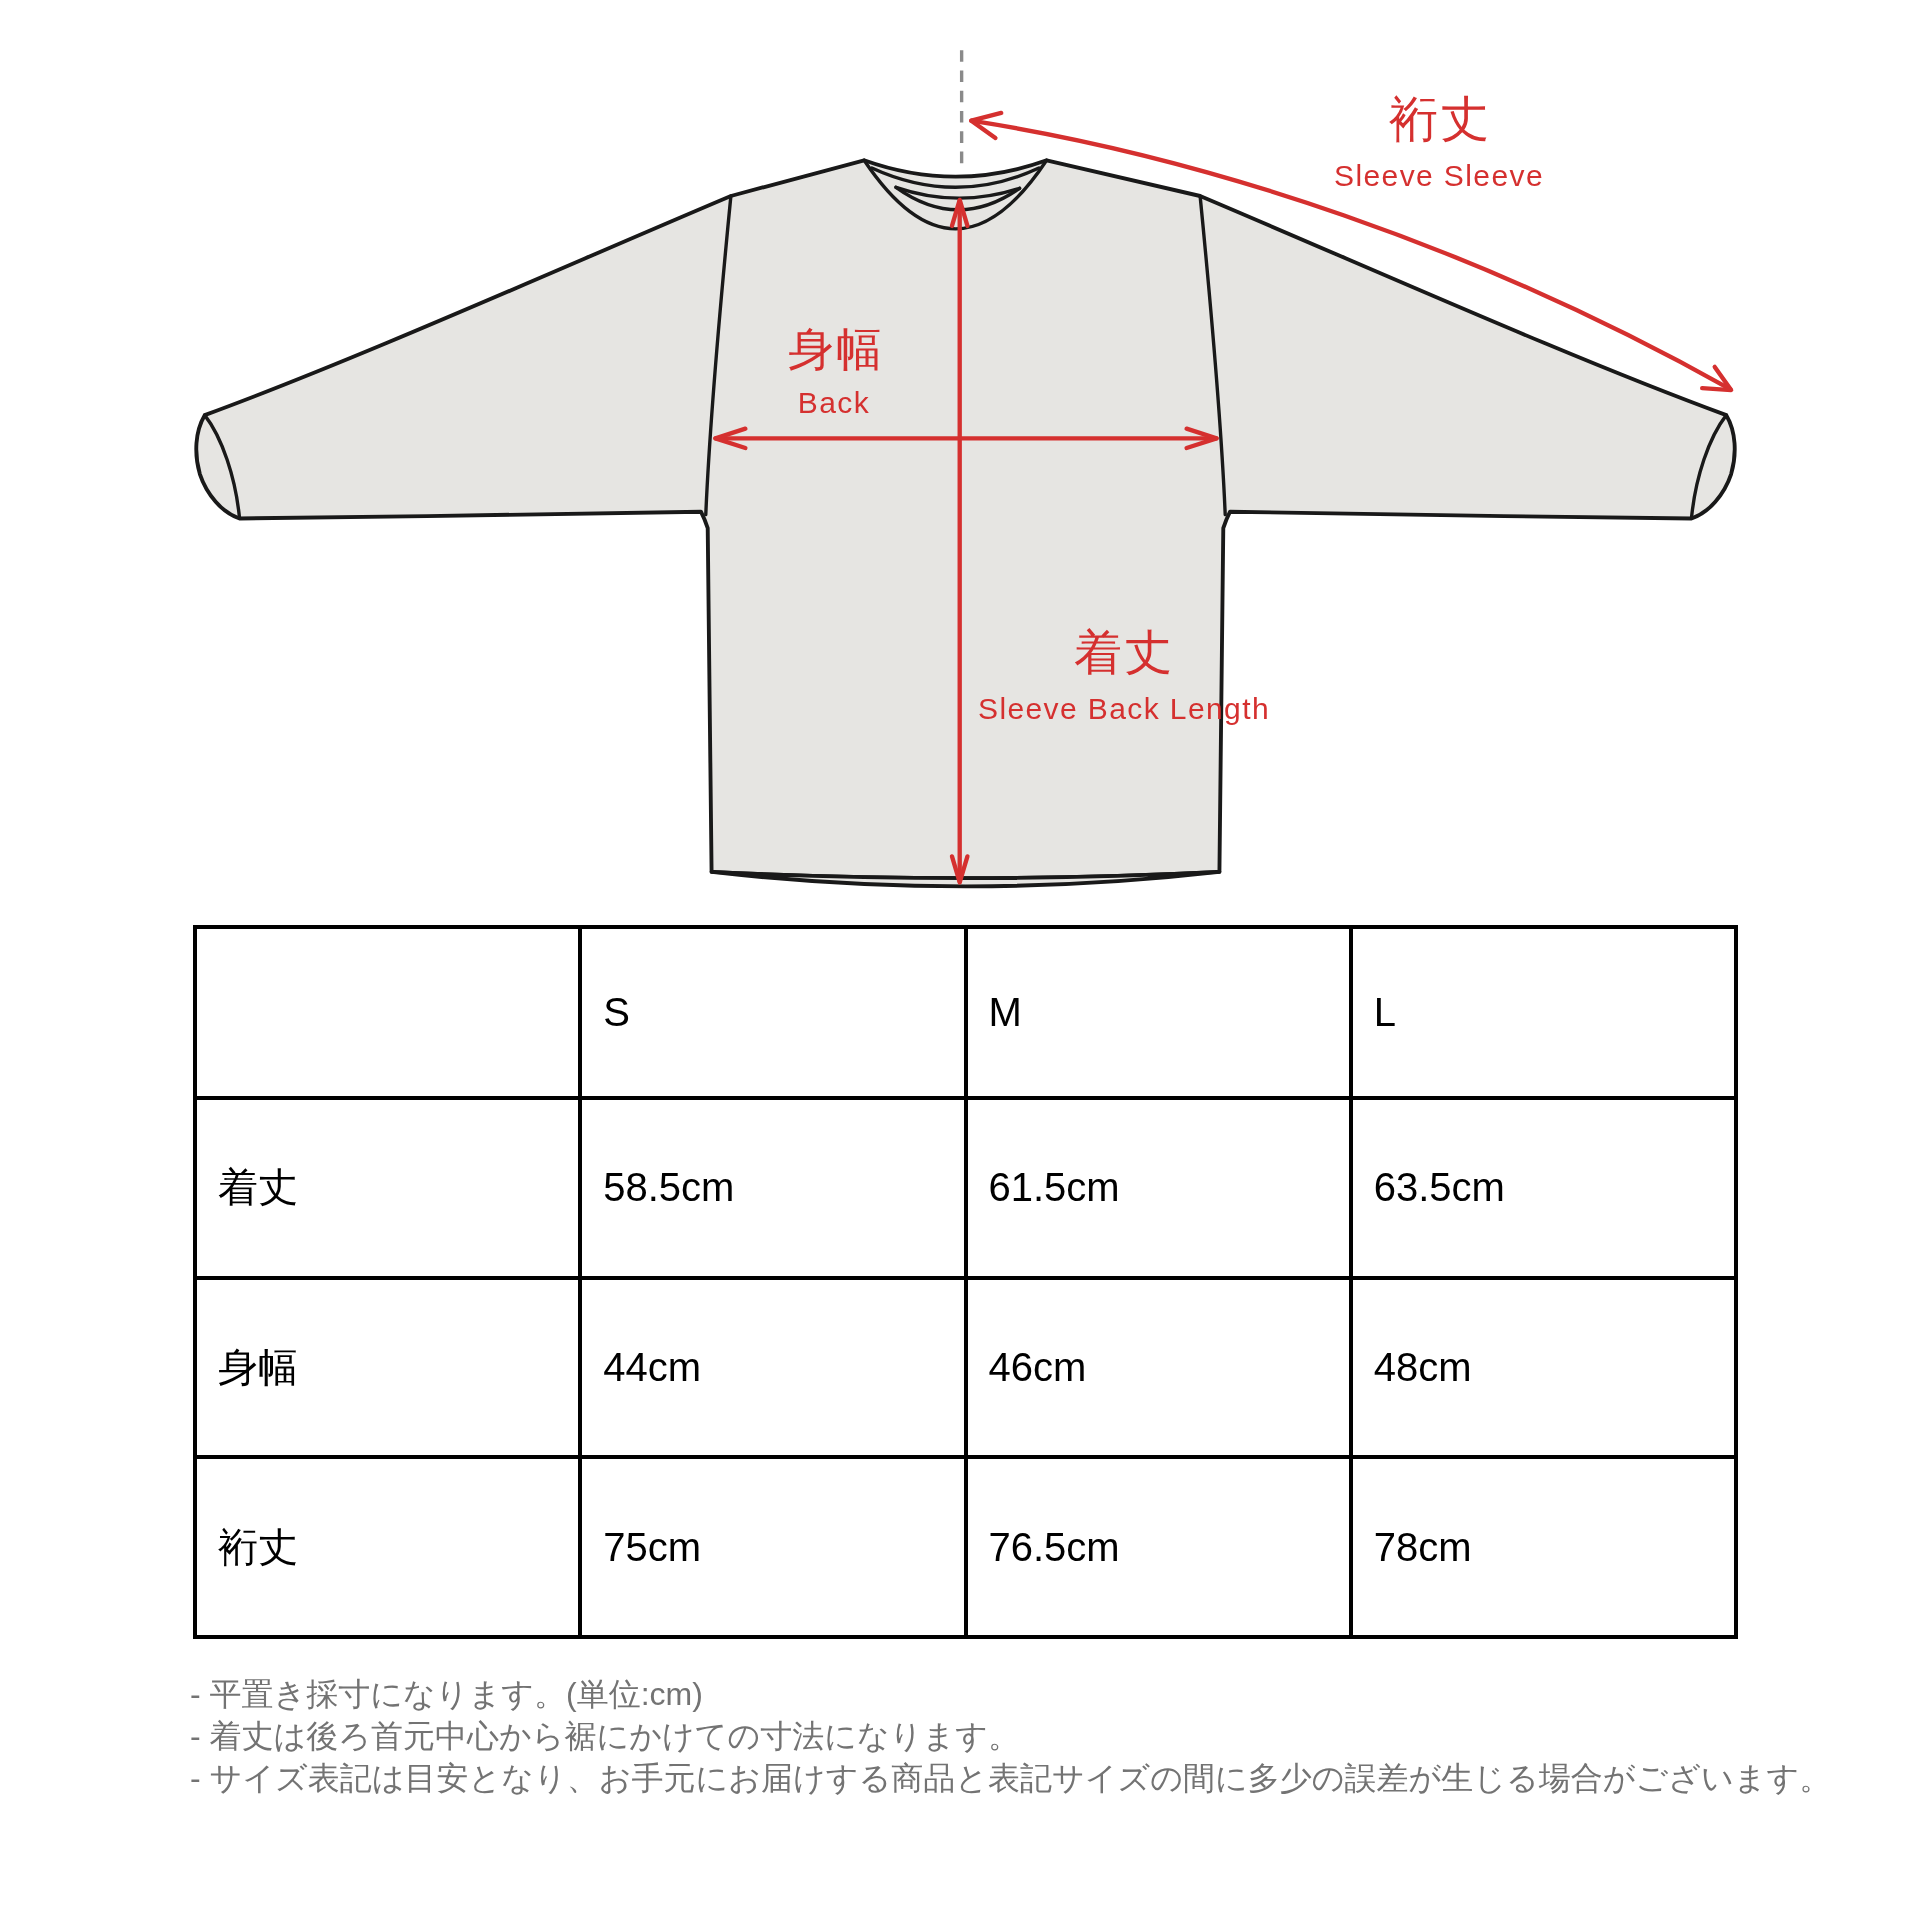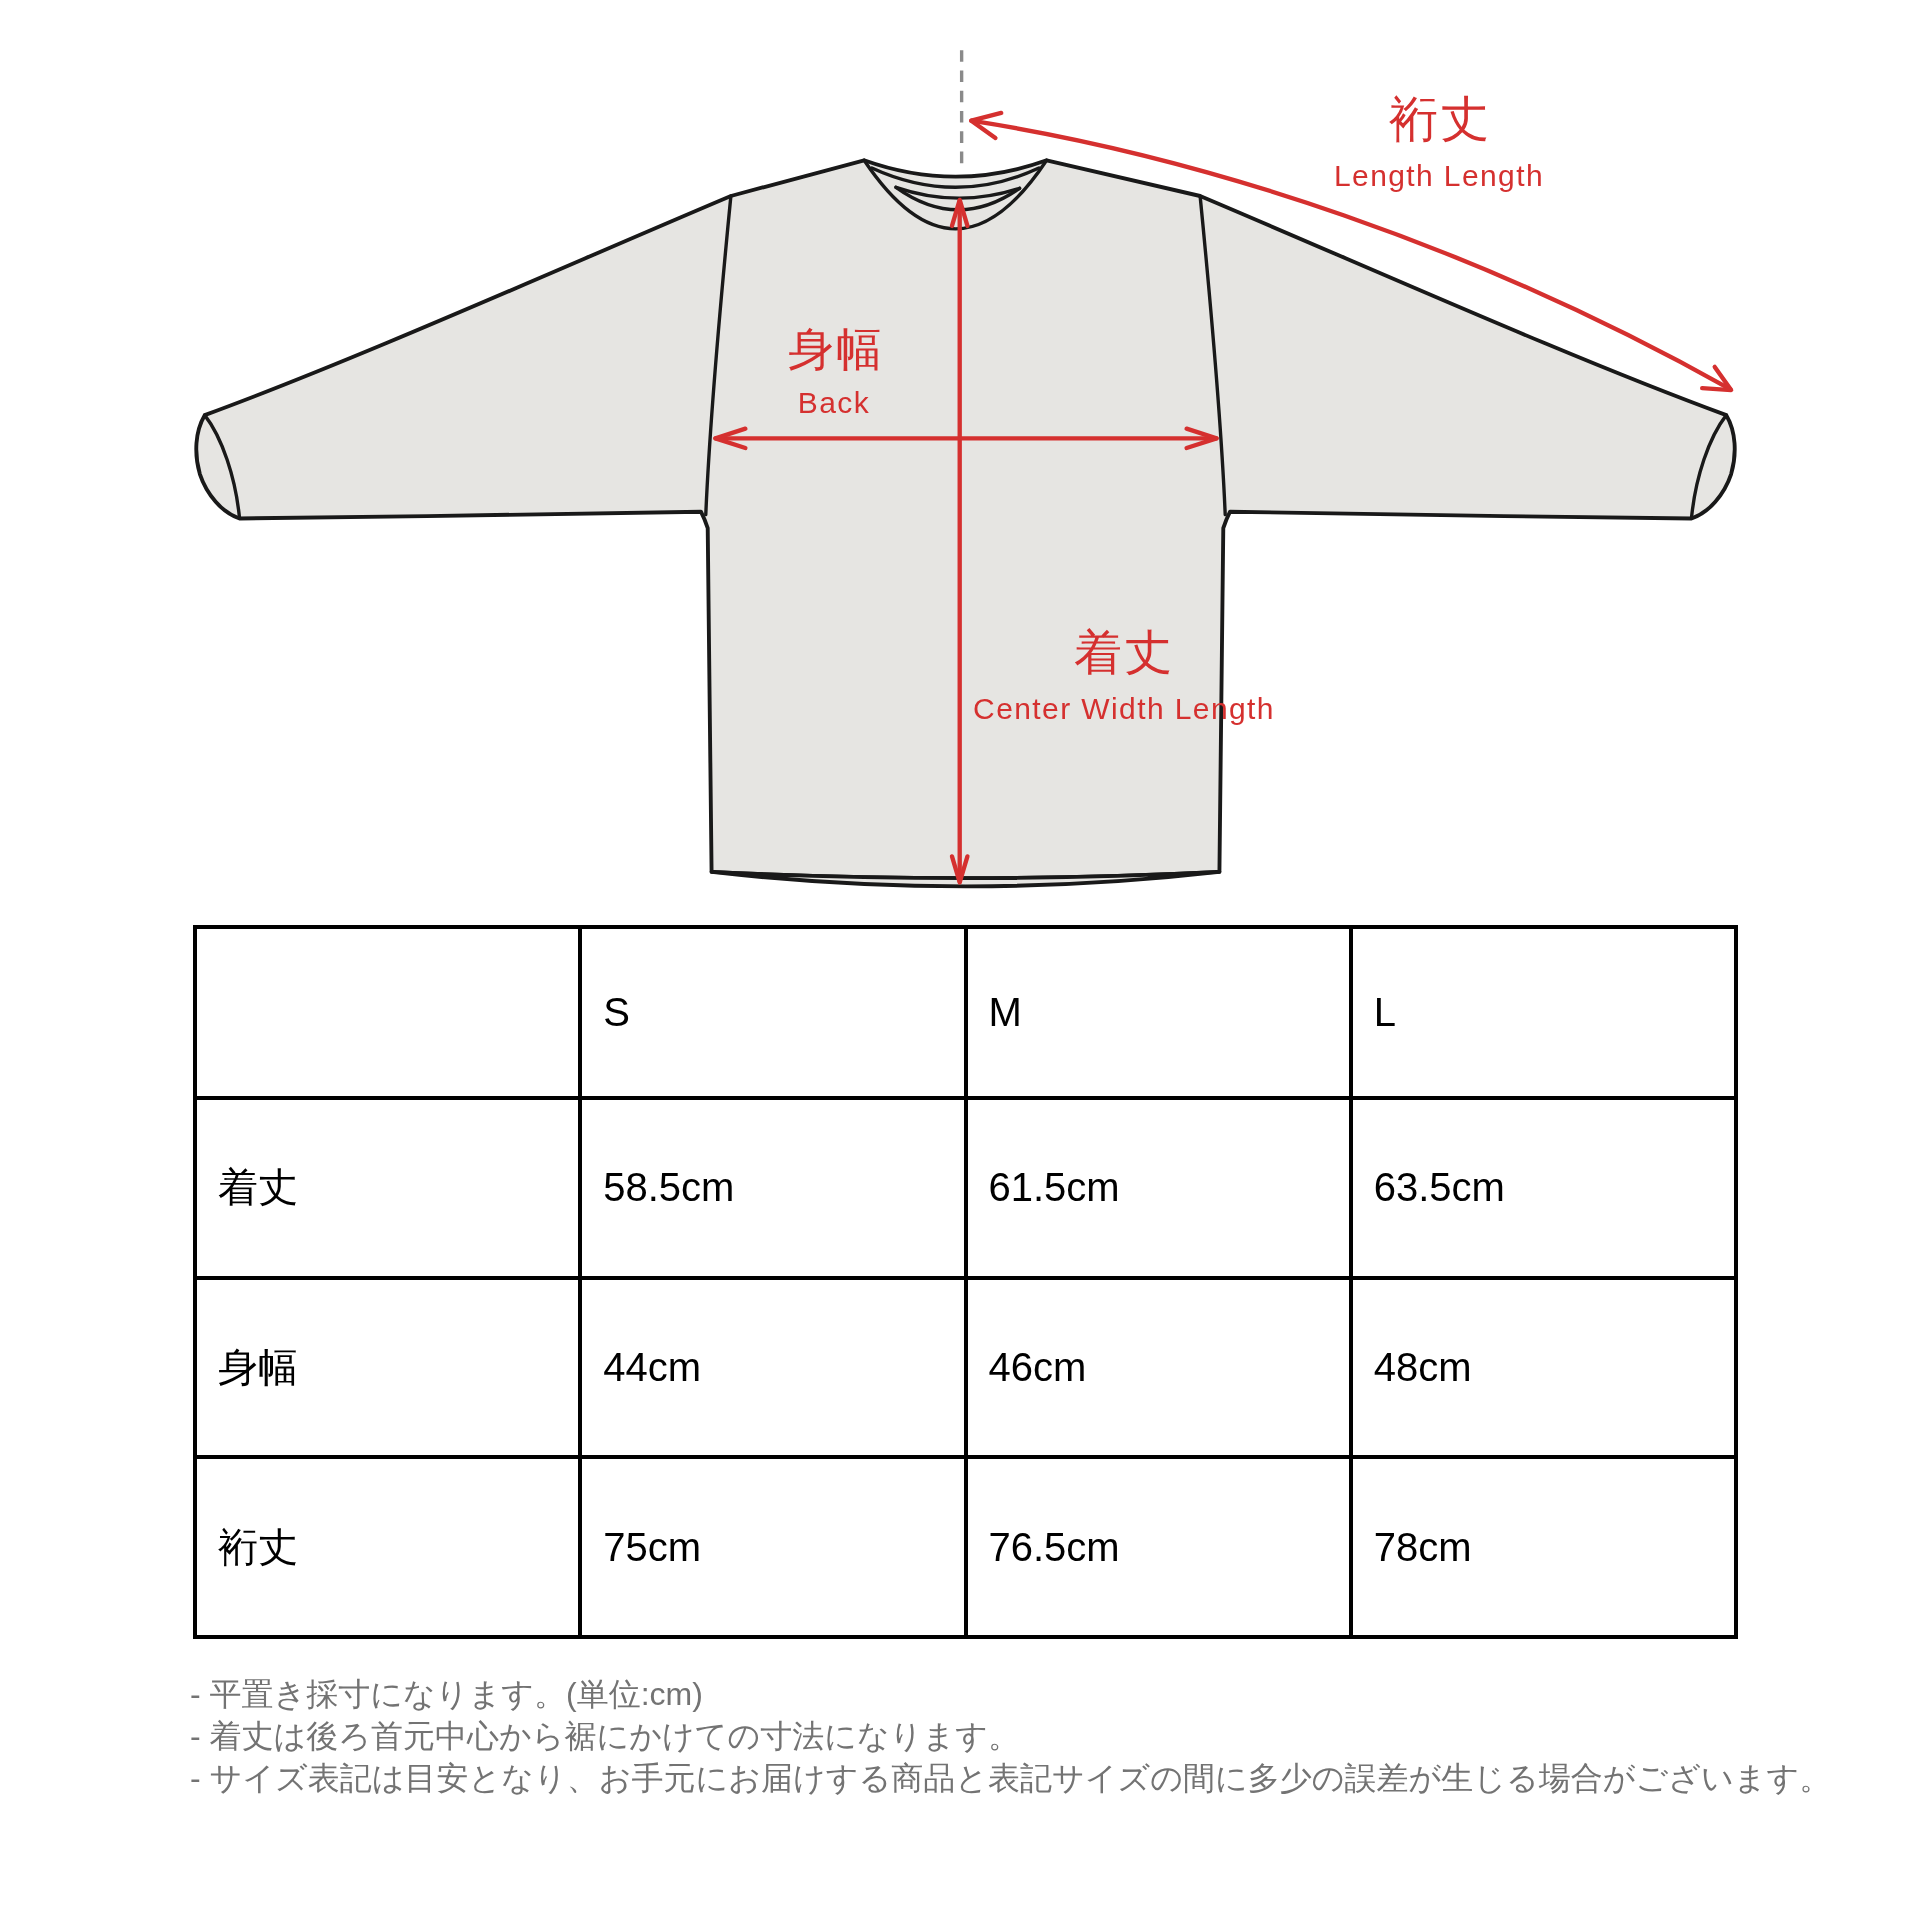--- a/index.html
+++ b/index.html
@@ -78,27 +78,27 @@
       <path d="M 1229 444 L 1260 454 L 1229 464"></path>
     </g>
     <g class="red-stroke">
       <path d="M 1006 125 C 1250 163 1530 256 1792 403"></path>
       <path d="M 1037 117 L 1006 125 L 1031 143"></path>
       <path d="M 1776 380 L 1793 404 L 1763 402"></path>
     </g>
   </svg>
 
   <div class="dlabel jp-big" style="left:1440px;top:120px;">裄丈</div>
-  <div class="dlabel en" style="left:1439px;top:176px;">Length Length</div>
+  <div class="dlabel en" style="left:1439px;top:176px;">Sleeve Sleeve</div>
 
   <div class="dlabel jp-big" style="left:836px;top:350px;font-size:46px;">身幅</div>
   <div class="dlabel en" style="left:834px;top:403px;">Back</div>
 
   <div class="dlabel jp-big" style="left:1124px;top:653px;font-size:48px;">着丈</div>
-  <div class="dlabel en" style="left:1124px;top:709px;">Center Width Length</div>
+  <div class="dlabel en" style="left:1124px;top:709px;">Sleeve Back Length</div>
 
   <table class="size-table">
     <colgroup>
       <col style="width:25%">
         <col style="width:25%">
         <col style="width:25%">
         <col style="width:25%">
     </colgroup>
     <tbody>
       <tr class="head-row">

